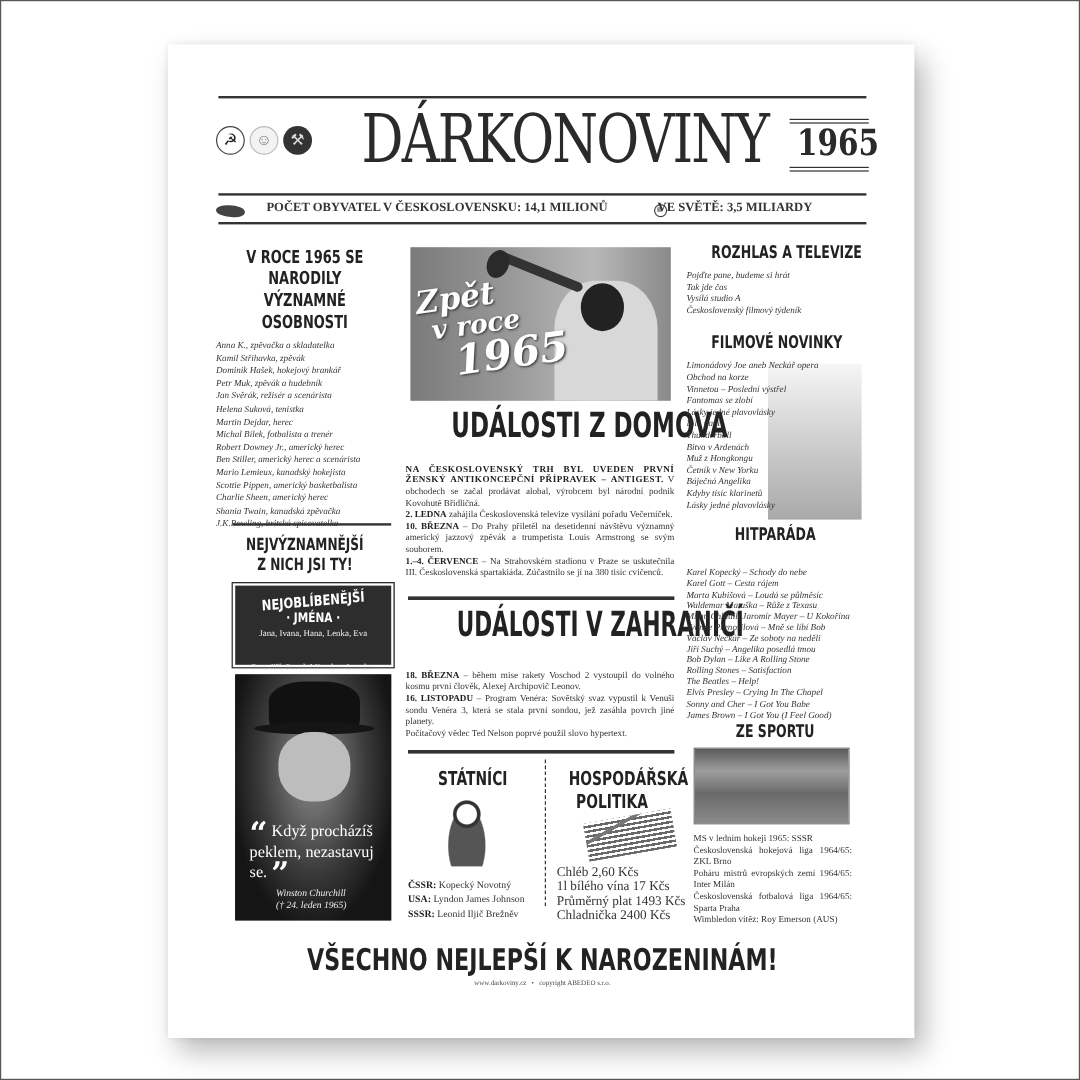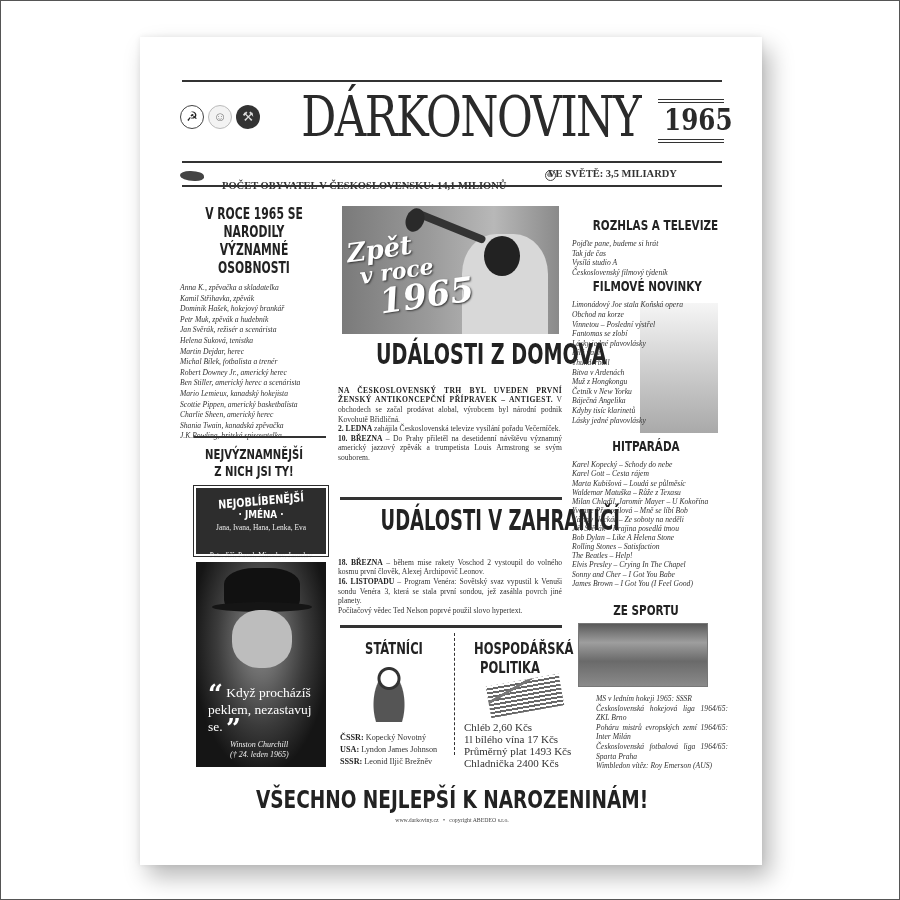--- a/index.html
+++ b/index.html
@@ -37,21 +37,21 @@
   .emblems { position: absolute; left: 40px; top: 68px; display: flex; gap: 4px; }
   .emblem { width: 24px; height: 24px; border-radius: 50%; display: flex; align-items: center; justify-content: center; font-size: 13px; }
   .em1 { border: 1px solid #444; color: #222; background: #fff; }
   .em2 { border: 1px solid #bbb; color: #777; background: #f3f3f3; }
   .em3 { background: #333; color: #ddd; }
 
   .stats {
     position: absolute; left: 40px; top: 131px; width: 544px; height: 14px;
     font-family: "Liberation Serif", serif; font-weight: bold; font-size: 10.5px; color: #333;
   }
-  .stat1 { position: absolute; left: 42px; top: 12px; white-space: nowrap; font-family: Liberation Serif, serif; }
+  .stat1 { position: absolute; left: 42px; top: 0; white-space: nowrap; font-family: Liberation Serif, serif; }
   .stat2 { position: absolute; left: 368px; top: 0; white-space: nowrap; }
   .cz-shape { position: absolute; left: 40px; top: 134px; width: 24px; height: 10px; background: #444; border-radius: 40% 55% 35% 60%; }
   .globe { position: absolute; left: 405px; top: 133px; width: 11px; height: 11px; border-radius: 50%; border: 1.5px solid #444; background: radial-gradient(circle at 40% 40%, #999 30%, #fff 32%); }
 
   
   .cond-h {
     font-family: "DejaVu Sans", sans-serif; font-weight: bold; color: #222;
     text-align: center; transform: scaleX(0.72); transform-origin: center;
     line-height: 1.2;
   }
@@ -203,20 +203,21 @@
       <div class="zpet3">1965</div>
     </div>
   </div>
 
   <div class="col-mid" style="top:300px;">
     <div class="cond-h" style="font-size:29px;white-space:nowrap;transform:scaleX(0.66);">UDÁLOSTI Z DOMOVA</div>
     <div class="art" style="margin-top:14px;">
       <div><b style="letter-spacing:0.4px;">NA ČESKOSLOVENSKÝ TRH BYL UVEDEN PRVNÍ ŽENSKÝ ANTIKONCEPČNÍ PŘÍPRAVEK – ANTIGEST.</b> <span>V obchodech se začal prodávat alobal, výrobcem byl národní podnik Kovohutě Břidličná.</span></div>
       <div><b>2. LEDNA</b> <span>zahájila Československá televize vysílání pořadu Večerníček.</span></div>
       <div><b>10. BŘEZNA</b> <span>– Do Prahy přiletěl na desetidenní návštěvu významný americký jazzový zpěvák a trumpetista Louis Armstrong se svým souborem.</span></div>
+      <div><b>1.–4. ČERVENCE</b> <span>– Na Strahovském stadionu v Praze se uskutečnila III. Československá spartakiáda. Zúčastnilo se jí na 380 tisíc cvičenců.</span></div>
     </div>
   </div>
   <div class="rule" style="left:200px;top:460px;width:222px;height:3px;"></div>
 
   <div class="col-mid" style="top:466px;">
     <div class="cond-h" style="font-size:29px;white-space:nowrap;transform:scaleX(0.62);">UDÁLOSTI V ZAHRANIČÍ</div>
     <div class="art" style="margin-top:20px;">
       <div><b>18. BŘEZNA</b> <span>– během mise rakety Voschod 2 vystoupil do volného kosmu první člověk, Alexej Archipovič Leonov.</span></div>
       <div><b>16. LISTOPADU</b> <span>– Program Venéra: Sovětský svaz vypustil k Venuši sondu Venéra 3, která se stala první sondou, jež zasáhla povrch jiné planety.</span></div>
       <div><span>Počítačový vědec Ted Nelson poprvé použil slovo hypertext.</span></div>
@@ -240,75 +241,75 @@
     <div class="cond-h" style="font-size:16px;">HOSPODÁŘSKÁ POLITIKA</div>
   </div>
   <div class="money"></div>
   <div class="abs list" style="left:324px;top:684px;font-size:11px;line-height:12px;">
     <div>Chléb 2,60 Kčs</div>
     <div>1l bílého vína 17 Kčs</div>
     <div>Průměrný plat 1493 Kčs</div>
     <div>Chladnička 2400 Kčs</div>
   </div>
 
-  <div class="col-right" style="top:180px;">
+  <div class="col-right" style="top:166px;">
     <div class="cond-h" style="font-size:14.5px;white-space:nowrap;">ROZHLAS A TELEVIZE</div>
     <ul class="list" style="margin-top:5px;line-height:9.4px;">
       <li>Pojďte pane, budeme si hrát</li>
       <li>Tak jde čas</li>
       <li>Vysílá studio A</li>
       <li>Československý filmový týdeník</li>
     </ul>
   </div>
 
   <div class="liberty"></div>
   <div class="col-right" style="top:241px;">
     <div class="cond-h" style="font-size:14.5px;white-space:nowrap;">FILMOVÉ NOVINKY</div>
     <ul class="list" style="margin-top:5px;line-height:9.6px;position:relative;">
-      <li>Limonádový Joe stala Koňská opera</li>
+      <li>Limonádový Joe aneb Neckář opera</li>
       <li>Obchod na korze</li>
       <li>Vinnetou – Poslední výstřel</li>
       <li>Fantomas se zlobí</li>
       <li>Lásky jedné plavovlásky</li>
       <li>Bílá paní</li>
       <li>Thunderball</li>
       <li>Bitva v Ardenách</li>
       <li>Muž z Hongkongu</li>
       <li>Četník v New Yorku</li>
       <li>Báječná Angelika</li>
       <li>Kdyby tisíc klarinetů</li>
       <li>Lásky jedné plavovlásky</li>
     </ul>
   </div>
 
   <div class="col-right" style="top:401px;">
     <div class="cond-h" style="font-size:14.5px;">HITPARÁDA</div>
-    <ul class="list" style="margin-top:5px;line-height:9.1px;">
+    <ul class="list" style="margin-top:17px;line-height:9.1px;">
       <li>Karel Kopecký – Schody do nebe</li>
       <li>Karel Gott – Cesta rájem</li>
       <li>Marta Kubišová – Loudá se půlměsíc</li>
       <li>Waldemar Matuška – Růže z Texasu</li>
       <li>Milan Chladil, Jaromír Mayer – U Kokořína</li>
       <li>Yvonne Přenosilová – Mně se líbí Bob</li>
       <li>Václav Neckář – Ze soboty na neděli</li>
-      <li>Jiří Svěrák – Krajina posedlá tmou</li>
-      <li>Bob Dylan – Like A Helena Stone</li>
+      <li>Jiří Suchý – Angelika posedlá tmou</li>
+      <li>Bob Dylan – Like A Rolling Stone</li>
       <li>Rolling Stones – Satisfaction</li>
       <li>The Beatles – Help!</li>
       <li>Elvis Presley – Crying In The Chapel</li>
       <li>Sonny and Cher – I Got You Babe</li>
       <li>James Brown – I Got You (I Feel Good)</li>
     </ul>
   </div>
 
   <div class="col-right" style="top:565px;">
     <div class="cond-h" style="font-size:14.5px;">ZE SPORTU</div>
   </div>
   <div class="hockey"></div>
-  <div class="abs art" style="left:456px;top:657px;width:132px;line-height:9.6px;font-style:italic;">
+  <div class="abs art" style="left:438px;top:657px;width:132px;line-height:9.6px;">
     <div>MS v ledním hokeji 1965: SSSR</div>
     <div>Československá hokejová liga 1964/65: ZKL Brno</div>
     <div>Poháru mistrů evropských zemí 1964/65: Inter Milán</div>
     <div>Československá fotbalová liga 1964/65: Sparta Praha</div>
     <div>Wimbledon vítěz: Roy Emerson (AUS)</div>
   </div>
 
   <div class="footer-h">VŠECHNO NEJLEPŠÍ K NAROZENINÁM!</div>
   <div class="footer-small">
     <span>www.darkoviny.cz</span>

